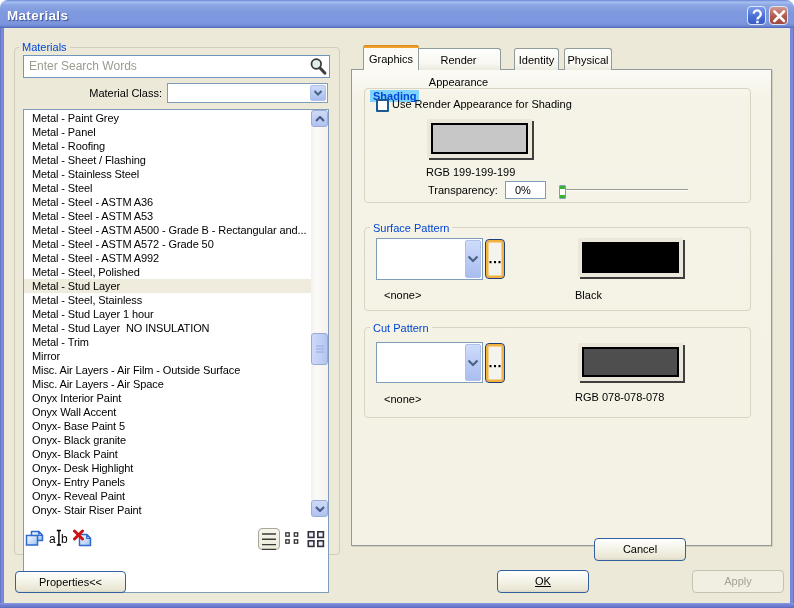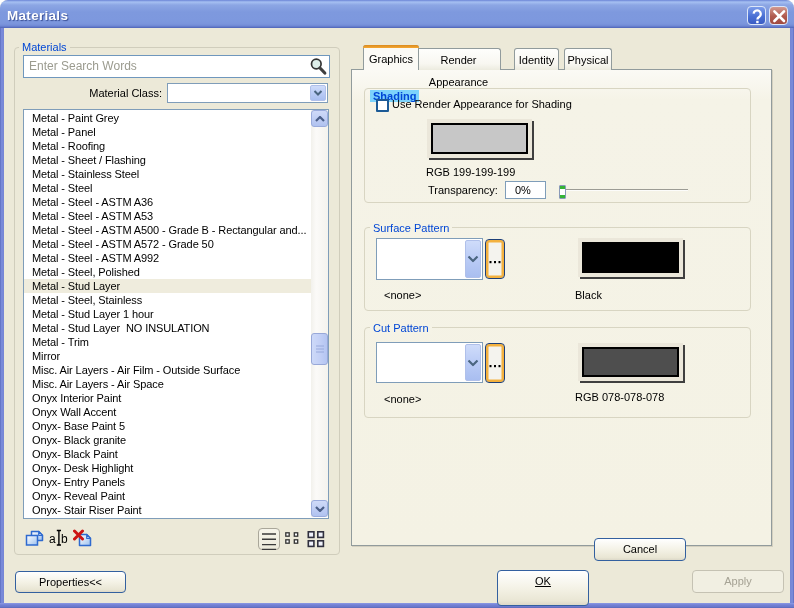--- a/index.html
+++ b/index.html
@@ -29,42 +29,42 @@
 #search-ph { left:29px; top:55px; height:23px; line-height:23px; font-size:12px; color:#9b9b8f; }
 
 #lbl-mclass { left:60px; top:84px; width:102px; height:18px; line-height:18px; font-size:11px; text-align:right; color:#000; }
 .combo { background:#ffffff; border:1px solid #7f9db9; }
 .combo .ctext { position:absolute; left:7px; top:0; height:100%; display:flex; align-items:center; font-size:11px; color:#000;margin-top:36px; }
 .cbtn { position:absolute; right:1px; top:1px; bottom:1px; width:16px; border-radius:2px;
   background:linear-gradient(to bottom,#cfdcfa 0%,#bccdf6 45%,#a9bef0 100%); border:1px solid #b0c0ea; }
 .cbtn svg { position:absolute; left:50%; top:50%; transform:translate(-50%,-50%); }
 #combo-class { left:167px; top:83px; width:161px; height:20px; }
 
-#list { left:23px; top:109px; width:306px; height:410px; background:#ffffff; border:1px solid #7f9db9; overflow:hidden; padding-top:1px; }
+#list { left:23px; top:109px; width:306px; height:484px; background:#ffffff; border:1px solid #7f9db9; overflow:hidden; padding-top:1px; }
 .row { position:relative; height:14px; line-height:14px; font-size:11px; letter-spacing:-0.1px; padding-left:8px; white-space:nowrap; color:#000; }
 .row.sel { background:#efecdd; }
 
 
 #sb { left:311px; top:110px; width:17px; height:407px; background:linear-gradient(to right,#f2f1ec,#fbfaf8 30%,#f4f3ee); }
 .sbtn { position:absolute; left:0px; width:17px; height:17px; border-radius:3px; border:1px solid #9aabdc;
   background:linear-gradient(to bottom,#cfdaf8 0%,#c0cef4 50%,#b0c2f0 100%); }
 .sbtn svg { position:absolute; left:50%; top:50%; transform:translate(-50%,-50%); }
 #sb-up { top:0px; }
 #sb-dn { top:390px; }
 #sb-thumb { position:absolute; left:0px; top:223px; width:17px; height:32px; border-radius:3px; border:1px solid #98a8d8;
   background:linear-gradient(to right,#cdd9f8 0%,#c3d0f6 50%,#b4c5f2 100%); }
 
 
 .viewbtn { position:absolute; top:528px; }
 #vb1 { left:258px; width:22px; height:22px; border:1px solid #aaa79a; border-radius:4px; background:linear-gradient(to bottom,#f6f4ea,#eceadb); }
 
 #btn-props { left:15px; top:571px; width:111px; height:22px; }
 .xpbtn { border:1px solid #33609f; border-radius:4px; text-align:center; font-size:11px; color:#000;
   background:linear-gradient(to bottom,#ffffff 0%,#f4f2e6 50%,#e9e6d4 88%,#dcd8c8 100%); }
-#btn-ok { left:497px; top:570px; width:92px; height:36px; line-height:21px;text-decoration:underline; }
+#btn-ok { left:497px; top:570px; width:92px; height:23px; line-height:21px;text-decoration:underline; }
 #btn-cancel { left:594px; top:538px; width:92px; height:23px; line-height:21px; }
 #btn-apply { left:692px; top:570px; width:92px; height:23px; line-height:21px; border:1px solid #c5c2b3; border-radius:4px;
   background:#f1efe2; color:#a5a294; font-size:11px; text-align:center; }
 #btn-props { line-height:20px; }
 
 
 #pane { left:351px; top:69px; width:421px; height:477px; border:1px solid #919b9c; box-shadow:1px 1px 0 #d4d0bf; background:linear-gradient(to bottom,#fbfaf5 0%,#f5f3e7 30px,#f4f2e4 100%); }
 .tab { position:absolute; border:1px solid #919b9c; border-bottom:none; border-radius:3px 3px 0 0; font-size:11px; text-align:center;
   background:linear-gradient(to bottom,#fefefc 0%,#f8f7f1 70%,#ecebdf 100%); }
 #tab1 { left:351px; top:45px; width:56px; height:25px; line-height:26px; background:#fbfaf5;margin-left:12px; }

